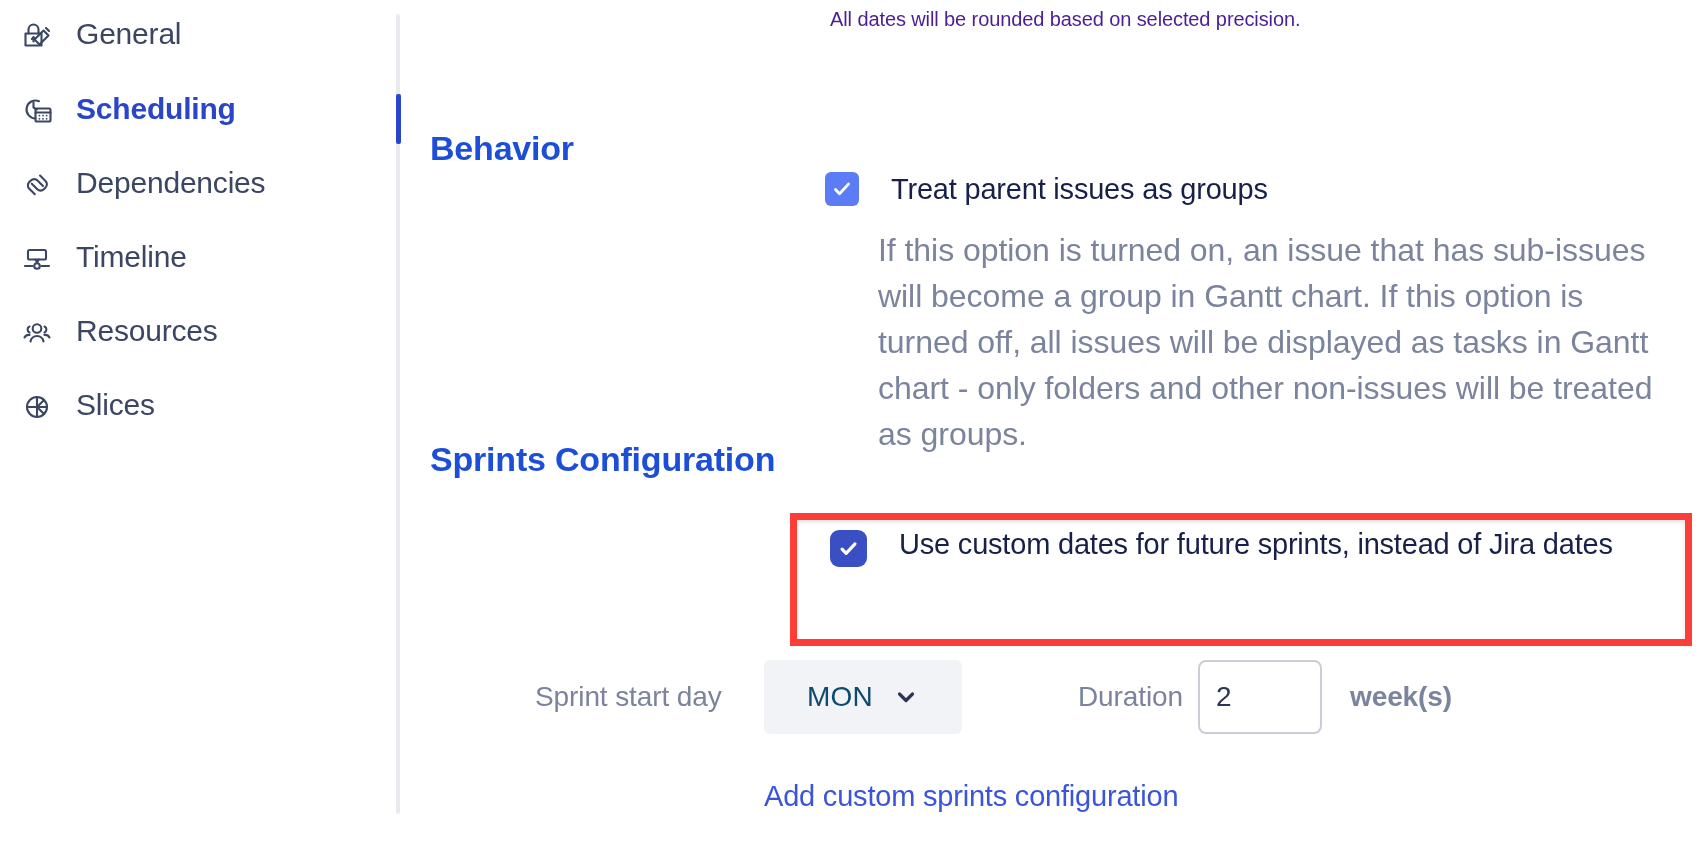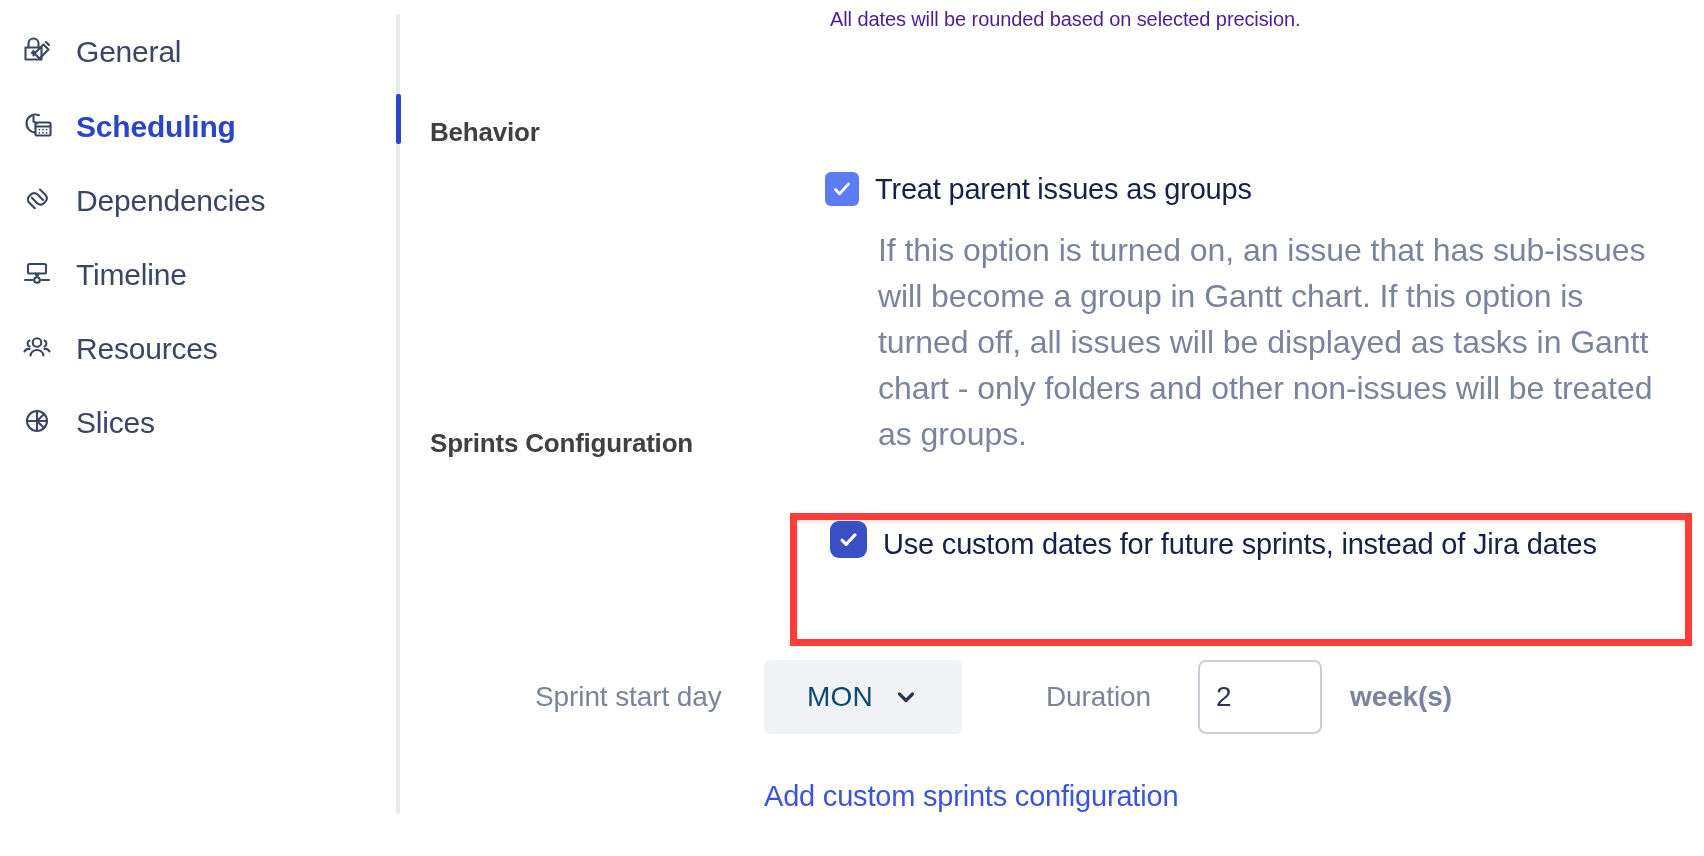--- a/index.html
+++ b/index.html
@@ -26,21 +26,21 @@
     top: 0;
     width: 398px;
     height: 856px;
     background: #ffffff;
   }
 
   .nav-item {
     position: absolute;
     left: 18px;
     display: flex;
-    align-items: flex-end;
+    align-items: flex-start;
     height: 52px;
     gap: 20px;
     cursor: pointer;
   }
 
   .nav-icon {
     width: 38px;
     height: 38px;
     flex: 0 0 38px;
     display: flex;
@@ -88,41 +88,42 @@
   #content {
     position: absolute;
     left: 398px;
     top: 0;
     width: 1306px;
     height: 856px;
   }
 
   .section-title {
     position: absolute;
-    font-size: 26px;
+    font-size: 34px;
     font-weight: 700;
-    color: #404040;
+    color: #1d4ed8;
     letter-spacing: -0.2px;
     white-space: nowrap;
+    margin-top: 12px;
   }
 
   .muted-line {
     position: absolute;
     font-size: 20px;
     color: #4c1d95;
     letter-spacing: -0.1px;
     white-space: nowrap;
   }
 
   
   .check-row {
     position: absolute;
     display: flex;
-    align-items: flex-start;
-    gap: 16px;
+    align-items: flex-end;
+    gap: 32px;
   }
 
   .cbox {
     flex: 0 0 auto;
     width: 34px;
     height: 34px;
     border-radius: 7px;
     display: flex;
     align-items: center;
     justify-content: center;
@@ -348,21 +349,21 @@
 
     <div id="day-select" style="left:366px;">
       <span class="sel-value">MON</span>
       <span class="chev">
         <svg width="26" height="26" viewBox="0 0 26 26" fill="none" stroke="currentColor" stroke-width="3.2" stroke-linecap="round" stroke-linejoin="round">
           <path d="M6.5 10l6.5 6.5L19.5 10"></path>
         </svg>
       </span>
     </div>
 
-    <div class="ctl-label" style="left:624px; top:660px;">Duration</div>
+    <div class="ctl-label" style="left:656px; top:660px;">Duration</div>
 
     <input id="duration-input" style="left: 800px;" type="text" value="2">
 
     <div class="ctl-label" style="left:928px; top:660px;font-weight:bold;">week(s)</div>
 
     <a id="link-add" href="#" style="left:366px;">Add custom sprints configuration</a>
 
   </main>
 </div>
 

